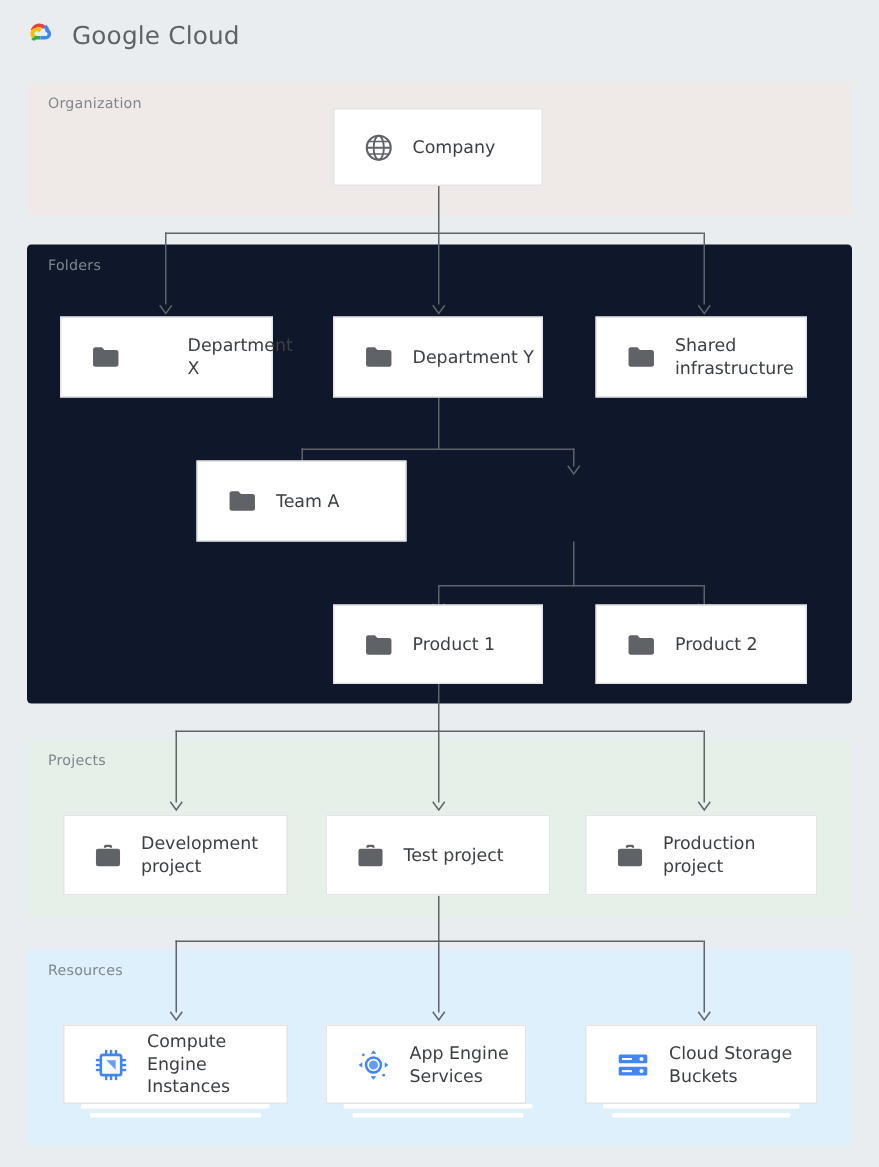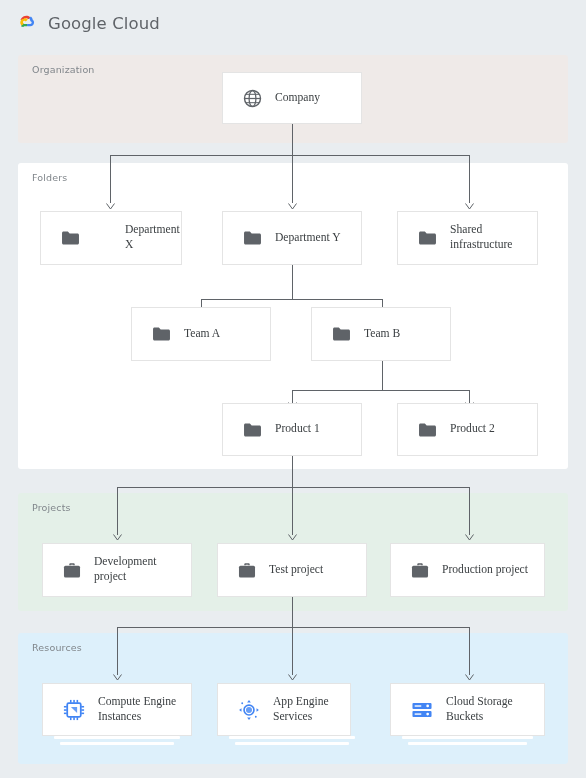--- a/index.html
+++ b/index.html
@@ -15,29 +15,29 @@
   .header{position:absolute;left:0;top:0;width:586px;height:46px;display:flex;align-items:center;}
   .logo-wrap{display:flex;align-items:center;margin-left:14px;}
   .logo-icon{width:26px;height:26px;display:block;}
   .logo-text{margin-left:8px;font-size:16.5px;color:#5f6368;letter-spacing:.1px;}
   .logo-text .thin{color:#5f6368;}
 
   
   .band{position:absolute;left:18px;width:550px;border-radius:3px;}
   .band-label{position:absolute;left:14px;top:9px;font-size:9.5px;color:#80868b;letter-spacing:.15px;}
   #band-org       {top:55px;height:88px;background:#efeae8;}
-  #band-folders   {top:163px;height:306px;background:#ffffff;}
+  #band-folders   {top:163px;height:306px;background:#0f172a;}
   #band-projects  {top:493px;height:118px;background:#e4f0e8;}
   #band-resources {top:633px;height:131px;background:#ddf0fb;}
 
   
   .node{
     position:absolute;background:#ffffff;border:1px solid #e4e4e4;
     display:flex;align-items:center;box-sizing:border-box;
-    padding-left:20px;z-index:5;font-family:Liberation Serif, serif;
+    padding-left:20px;z-index:5;
   }
   .node .ico{flex:0 0 auto;display:flex;align-items:center;justify-content:center;}
   .node .lbl{margin-left:13px;font-size:11.6px;color:#3c4043;line-height:1.28;}
 
   
   .stack{position:absolute;z-index:4;}
   .stack i{display:block;background:#ffffff;height:3px;border-radius:1px;}
   .stack i:nth-child(1){margin:0 6px;}
   .stack i:nth-child(2){margin:3px 12px 0 12px;}
 
@@ -190,28 +190,20 @@
 
   <div class="node" style="left:131px;top:307px;width:140px;height:54px;">
     <span class="ico">
       <svg width="19" height="16" viewBox="0 0 20 17">
           <path d="M1 3.2c0-.9.7-1.6 1.6-1.6h4.6l1.9 2h8.3c.9 0 1.6.7 1.6 1.6v8.6c0 .9-.7 1.6-1.6 1.6H2.6c-.9 0-1.6-.7-1.6-1.6z" fill="#5f6368"></path>
         </svg>
     </span>
     <span class="lbl">Team A</span>
   </div>
 
-  <div class="node" style="left:311px;top:307px;width:140px;height:54px;">
-    <span class="ico">
-      <svg width="19" height="16" viewBox="0 0 20 17">
-          <path d="M1 3.2c0-.9.7-1.6 1.6-1.6h4.6l1.9 2h8.3c.9 0 1.6.7 1.6 1.6v8.6c0 .9-.7 1.6-1.6 1.6H2.6c-.9 0-1.6-.7-1.6-1.6z" fill="#5f6368"></path>
-        </svg>
-    </span>
-    <span class="lbl">Team B</span>
-  </div>
 
   <div class="node" style="left:222px;top:403px;width:140px;height:53px;">
     <span class="ico">
       <svg width="19" height="16" viewBox="0 0 20 17">
           <path d="M1 3.2c0-.9.7-1.6 1.6-1.6h4.6l1.9 2h8.3c.9 0 1.6.7 1.6 1.6v8.6c0 .9-.7 1.6-1.6 1.6H2.6c-.9 0-1.6-.7-1.6-1.6z" fill="#5f6368"></path>
         </svg>
     </span>
     <span class="lbl">Product 1</span>
   </div>
 

